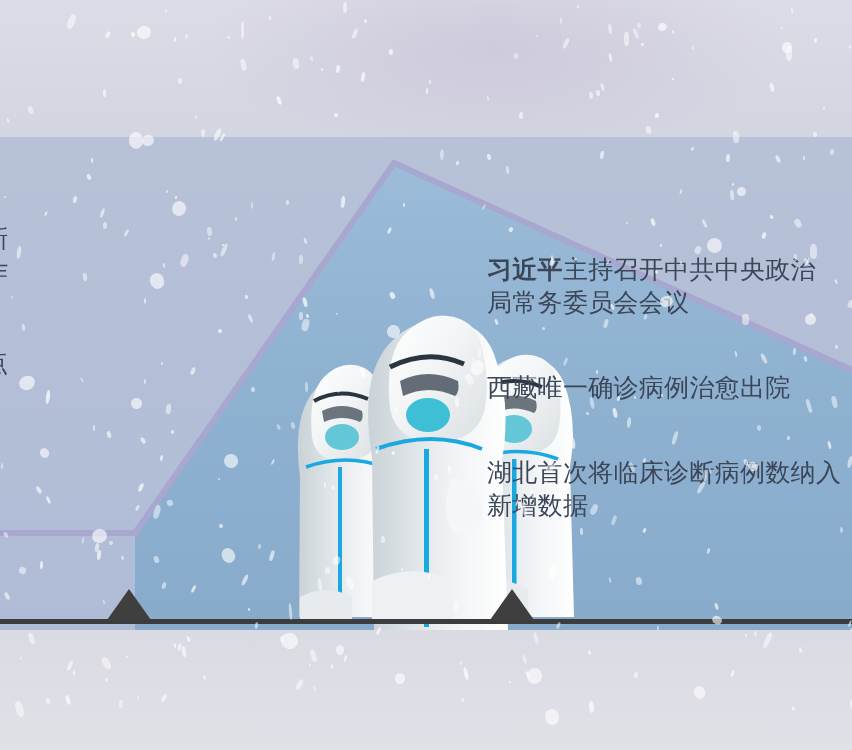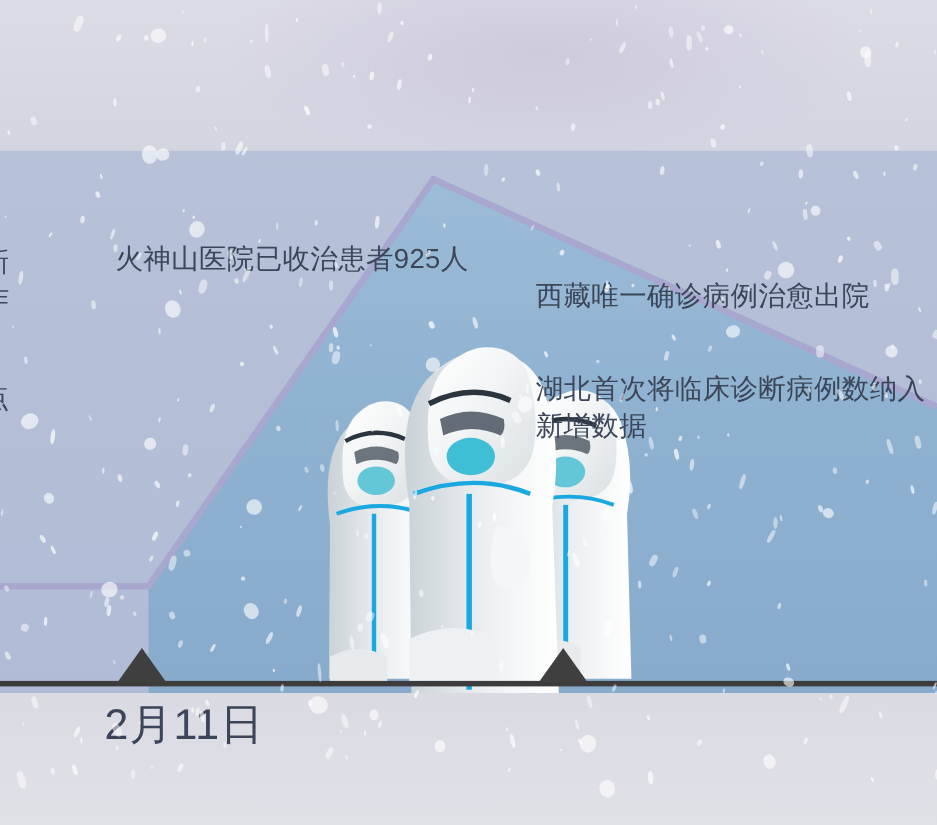--- a/index.html
+++ b/index.html
@@ -149,33 +149,35 @@
       </g>
     </svg>
   </div>
 
   <div class="baseplate"></div>
   <div class="axis"></div>
 
   <div class="tri" style="left:107px;top:589px;"></div>
   <div class="tri" style="left:490px;top:589px;"></div>
 
-  <div class="datelabel" style="left:95px;">2月11日</div>
 
   <div class="col col-left">
     <p class="line">导新
 工作</p>
     <p class="line">重点</p>
   </div>
 
   <div class="col col-mid">
-    <p class="line">火神山医院已收治患者925人</p>
   </div>
 
   <div class="col col-right">
+    <p class="line">
+      <span class="b">习近平</span><span>主持召开中共中央政治
+局常务委员会会议</span>
+    </p>
     <p class="line">
       <span>西藏唯一确诊病例治愈出院</span>
     </p>
     <p class="line">
       <span>湖北首次将临床诊断病例数纳入
 新增数据</span>
     </p>
   </div>
 
   <div class="snow" id="snow">

